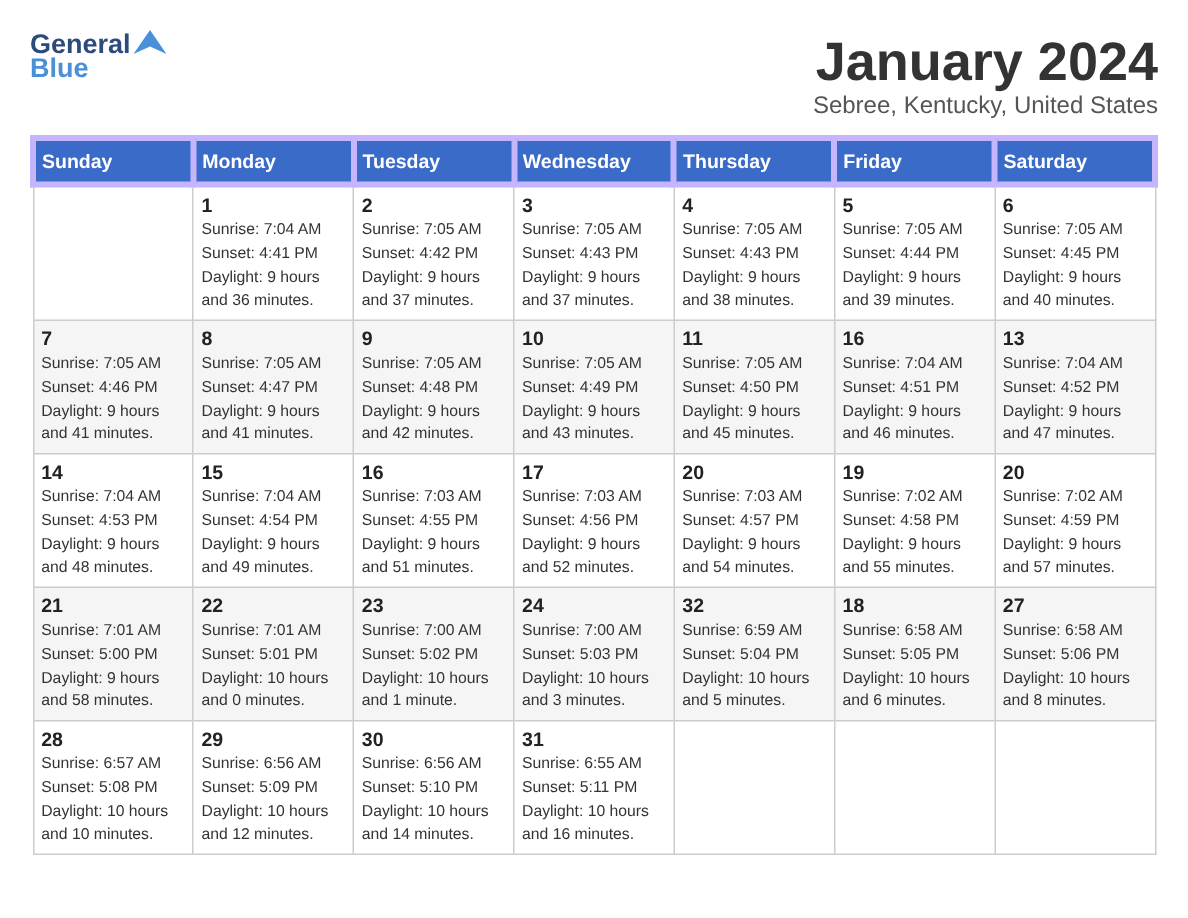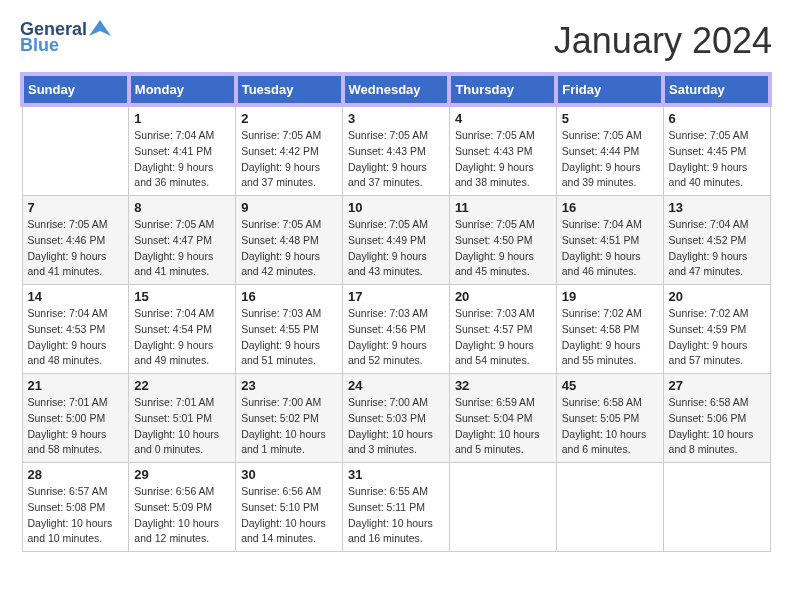--- a/index.html
+++ b/index.html
@@ -24,21 +24,21 @@
       font-size: 18px;
       font-weight: bold;
       color: #2c4a7c;
       line-height: 1.1;
     }
     .title-area {
       text-align: right;
     }
     .month-title {
       font-size: 36px;
-      font-weight: normal;
+      font-weight: bold;
       color: #333;
     }
     .location {
       font-size: 16px;
       color: #555;
     }
     .calendar-table {
       width: 100%;
       border-collapse: collapse;
       font-size: 11px;
@@ -87,20 +87,21 @@
         <span class="logo-text">General</span>
         <svg width="22" height="22" viewBox="0 0 22 22" style="margin-left:2px;margin-top:-2px;">
           <polygon points="11,2 22,18 11,13 0,18" fill="#4a90d9"></polygon>
         </svg>
       </div>
       <span class="logo-text" style="color:#4a90d9;margin-top:-4px;font-size:18px;">Blue</span>
     </div>
   </div>
   <div class="title-area">
     <div class="month-title">January 2024</div>
+    <div class="location">Sebree, Kentucky, United States</div>
   </div>
 </div>
 
 <table class="calendar-table">
   <thead>
     <tr id="weekday-header">
     <th>Sunday</th>
         <th>Monday</th>
         <th>Tuesday</th>
         <th>Wednesday</th>
@@ -212,21 +213,21 @@
         </td>
         <td>
           <div class="day-number">24</div>
           <div class="day-info">Sunrise: 7:00 AM<br>Sunset: 5:03 PM<br>Daylight: 10 hours<br>and 3 minutes.</div>
         </td>
         <td>
           <div class="day-number">32</div>
           <div class="day-info">Sunrise: 6:59 AM<br>Sunset: 5:04 PM<br>Daylight: 10 hours<br>and 5 minutes.</div>
         </td>
         <td>
-          <div class="day-number">45</div>
+          <div class="day-number">18</div>
           <div class="day-info">Sunrise: 6:58 AM<br>Sunset: 5:05 PM<br>Daylight: 10 hours<br>and 6 minutes.</div>
         </td>
         <td>
           <div class="day-number">27</div>
           <div class="day-info">Sunrise: 6:58 AM<br>Sunset: 5:06 PM<br>Daylight: 10 hours<br>and 8 minutes.</div>
         </td>
       </tr>
       <tr>
         <td>
           <div class="day-number">28</div>

